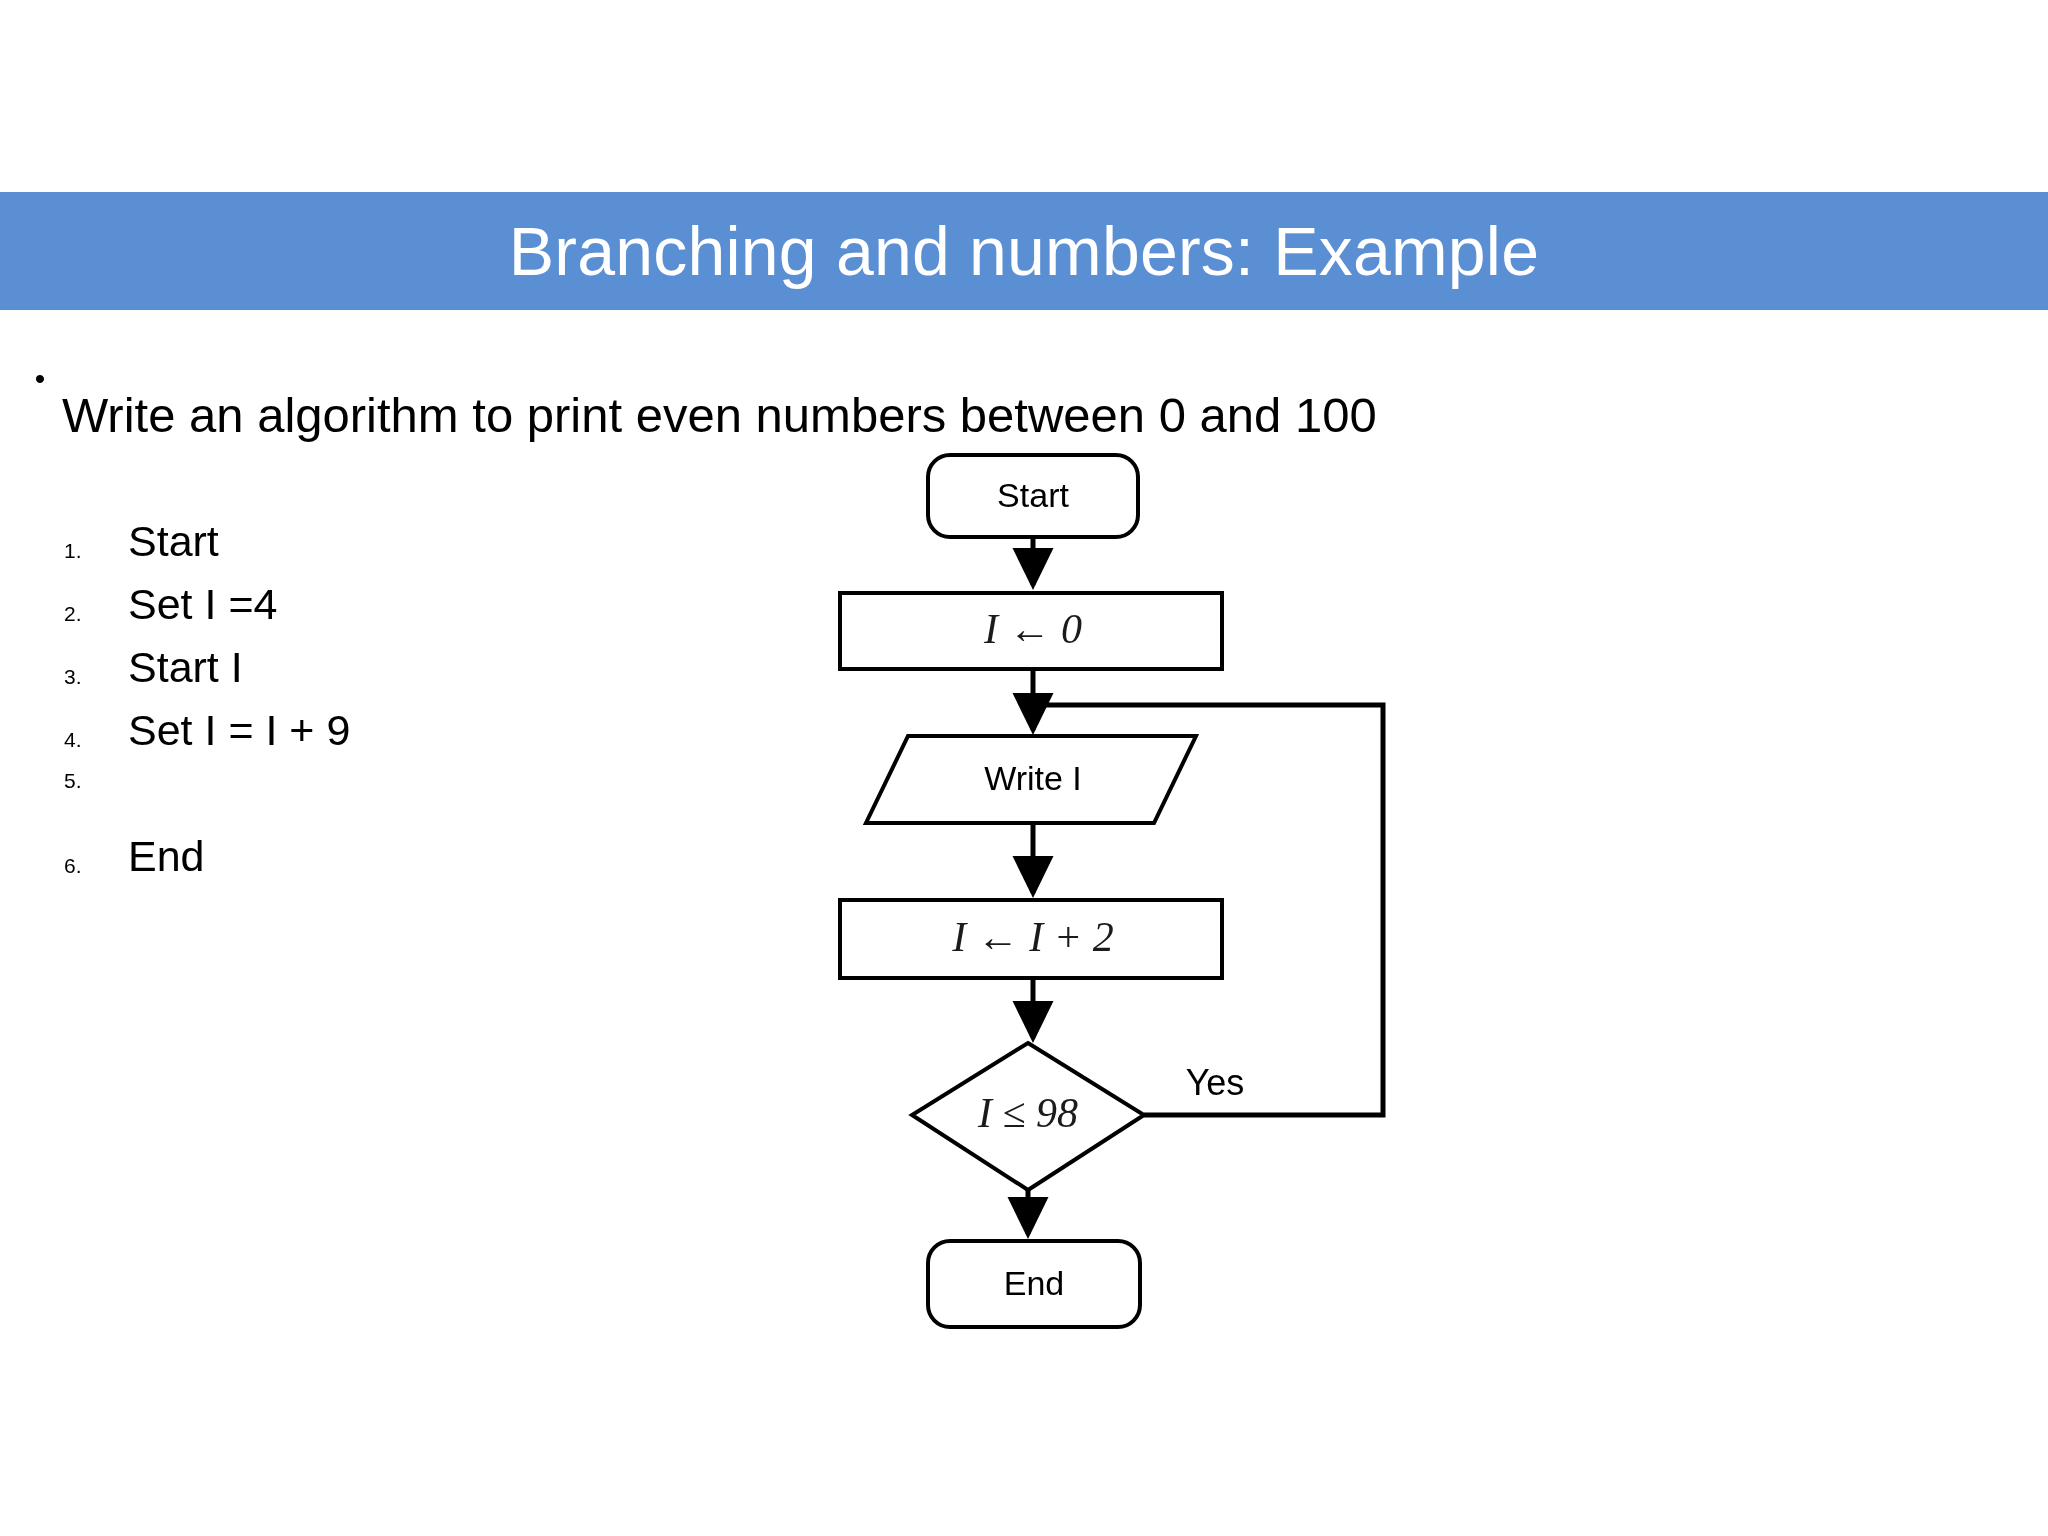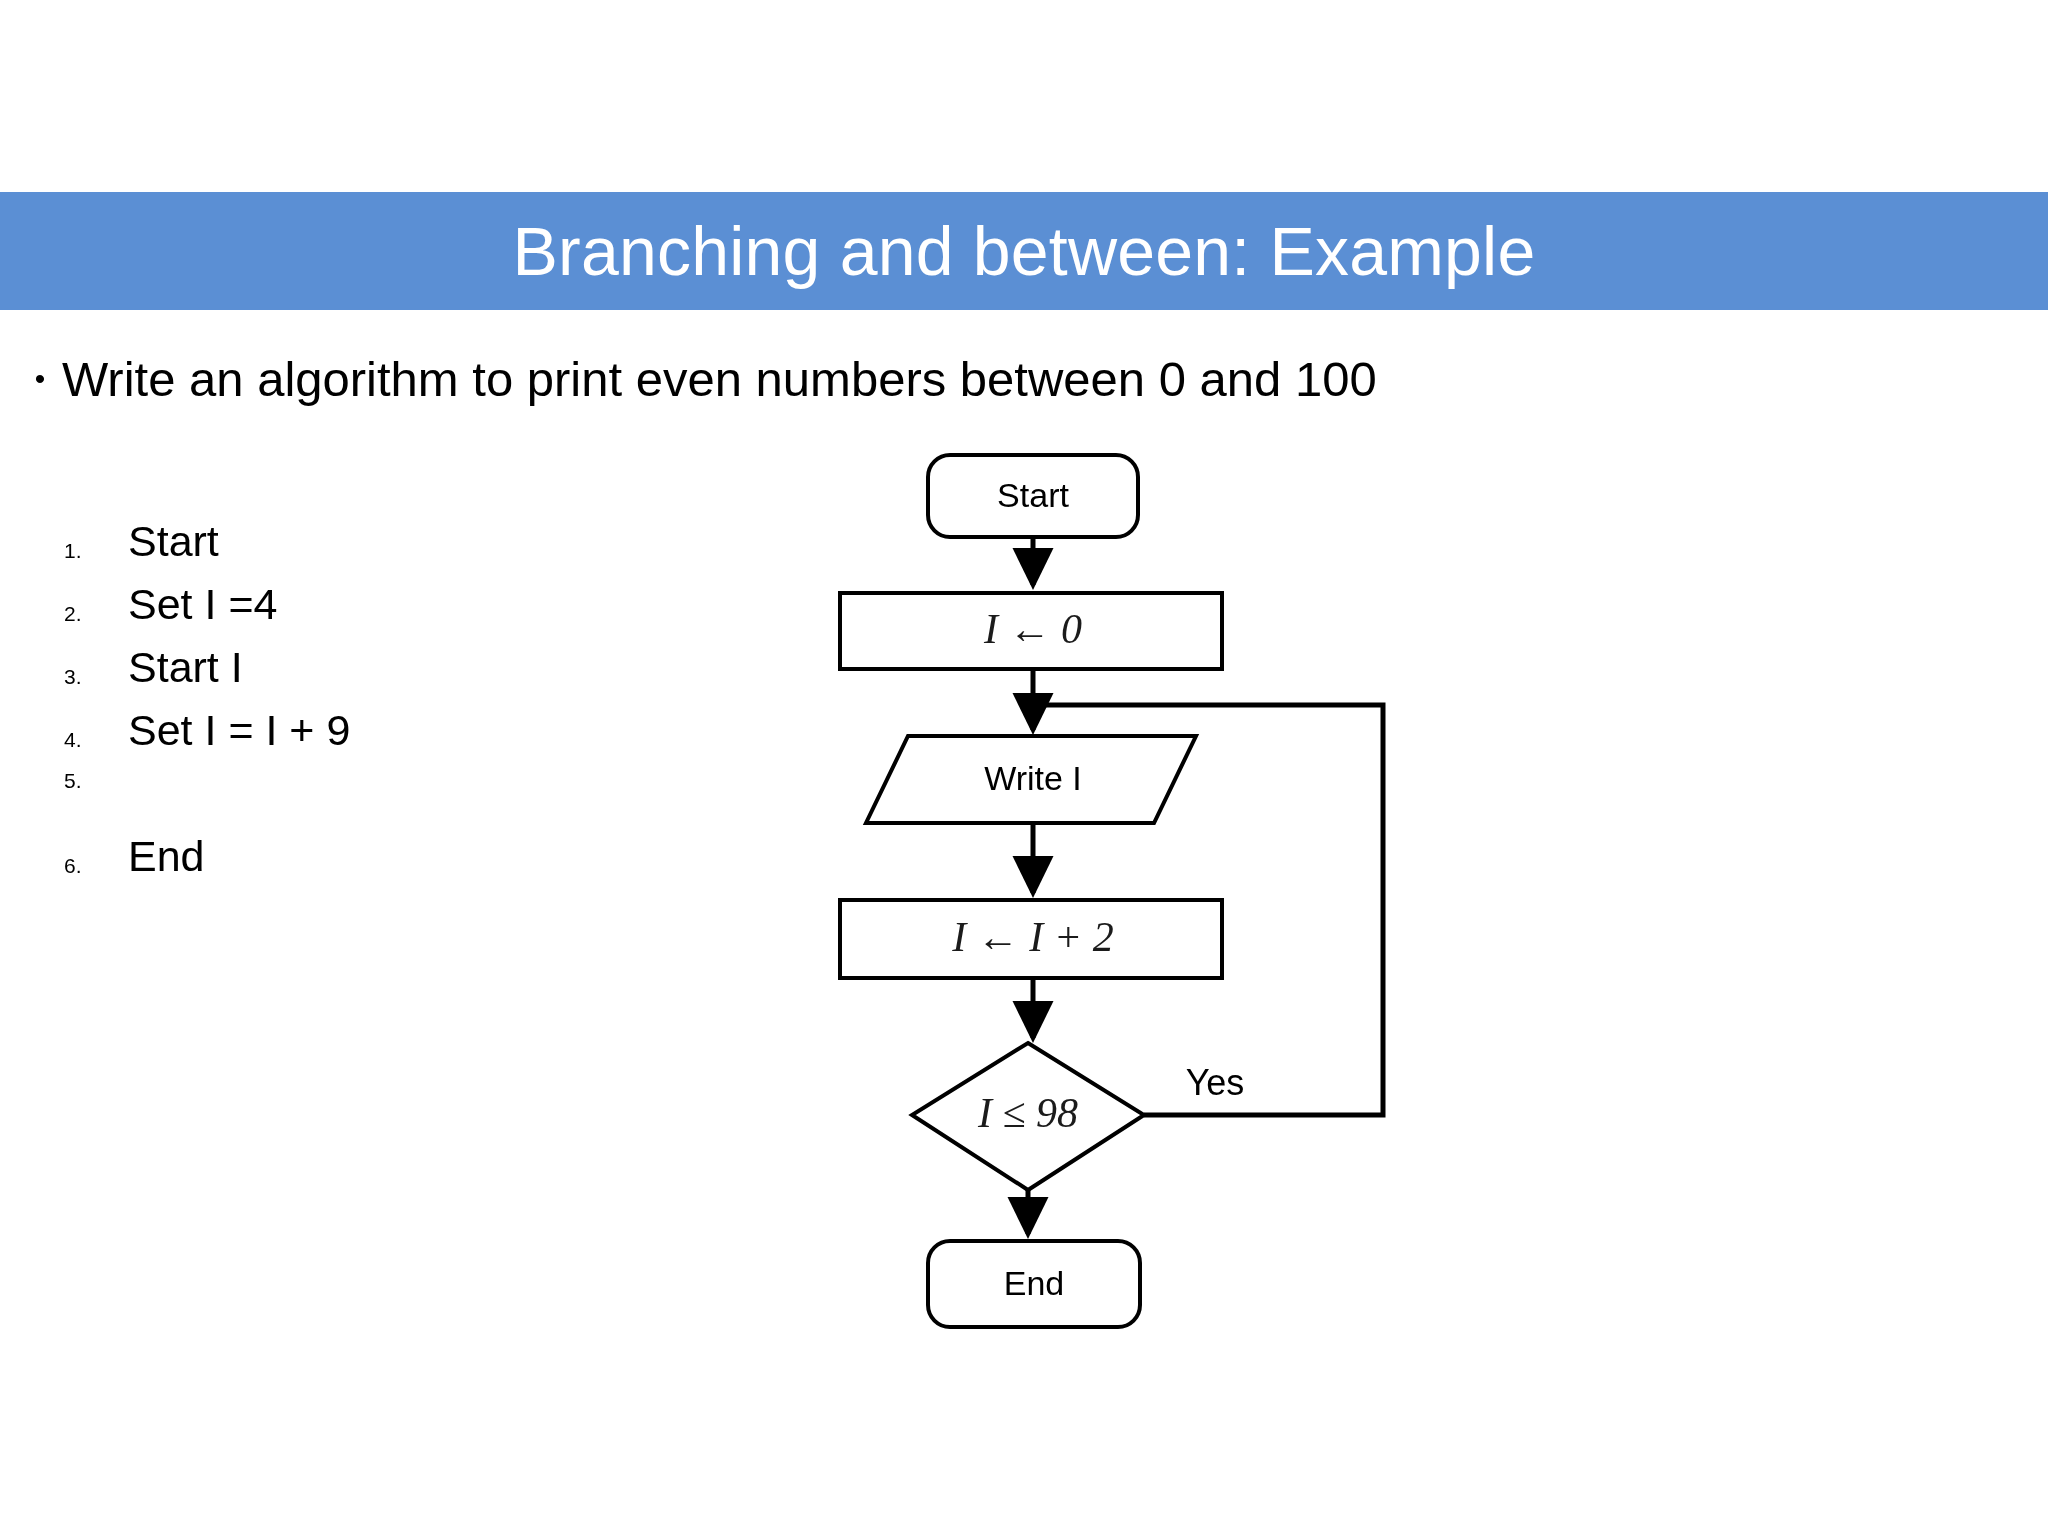--- a/index.html
+++ b/index.html
@@ -56,20 +56,21 @@
     color: #000000;
     font-size: 30px;
     line-height: 54px;
     text-align: center;
   }
   #bullet-text {
     color: #000000;
     font-size: 49px;
     line-height: 54px;
     white-space: nowrap;
+    margin-top: 36px;
   }
 
   
   #algo-list {
     position: absolute;
     left: 60px;
     top: 515px;
     width: 760px;
   }
   .algo-item {
@@ -137,21 +138,21 @@
     text-anchor: middle;
     dominant-baseline: middle;
   }
 </style>
 </head>
 <body>
 
 <div id="slide">
 
   <div id="title-bar">
-    <div id="title-text">Branching and between: Example</div>
+    <div id="title-text">Branching and numbers: Example</div>
   </div>
 
   <div id="bullet-row">
     <span id="bullet-marker">•</span>
     <span id="bullet-text">Write an algorithm to print even numbers between 0 and 100</span>
   </div>
 
   <div id="algo-list">
 
     <div class="algo-item">

